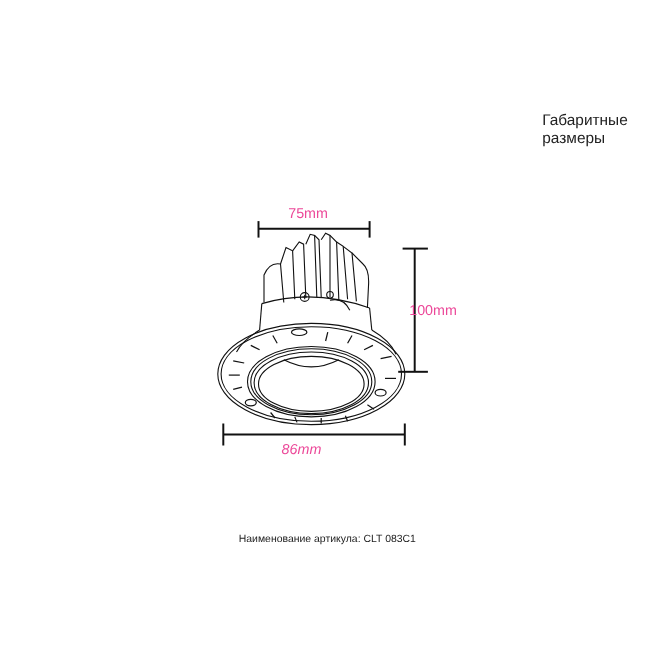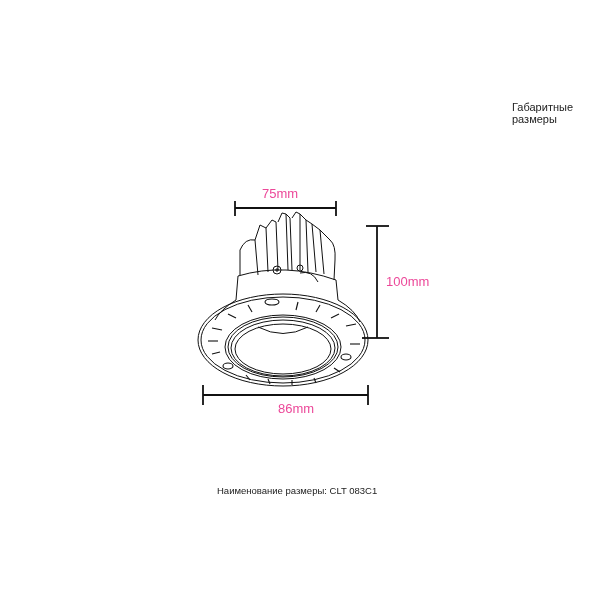--- a/index.html
+++ b/index.html
@@ -1,17 +1,17 @@
 <!DOCTYPE html>
 <html><head>
 <meta charset="utf-8">
 <style>
   html,body{margin:0;padding:0;background:#fff;}
   body{width:600px;height:600px;position:relative;overflow:hidden;font-family:"Liberation Sans",sans-serif;color:#111;}
-  .hdr{position:absolute;top:101px;left:512px;font-size:11px;color:#222;}
+  .hdr{position:absolute;top:101px;left:493px;font-size:14px;color:#222;}
   .foot{position:absolute;top:485px;left:217px;font-size:9.5px;color:#222;}
   .dim{position:absolute;font-size:13px;color:#ec4899;}
   svg{position:absolute;left:0;top:0;}
 </style>
 </head>
 <body>
 
 <div class="hdr">Габаритные размеры</div>
 
 <svg width="600" height="600" viewBox="0 0 600 600">
@@ -79,16 +79,16 @@
     <line x1="377" y1="226" x2="377" y2="338"></line>
     <line x1="366" y1="226" x2="389" y2="226"></line>
     <line x1="362" y1="338" x2="389" y2="338"></line>
     <line x1="203" y1="395" x2="368" y2="395"></line>
     <line x1="203" y1="385" x2="203" y2="405"></line>
     <line x1="368" y1="385" x2="368" y2="405"></line>
   </g>
 </svg>
 
 <div class="dim" style="left:262px;top:186px;">75mm</div>
-<div class="dim" style="left:386px;top:274px;text-align:center;">100mm</div>
-<div class="dim" style="left:278px;top:401px;">86mm</div>
+<div class="dim" style="left:372px;top:274px;text-align:center;">100mm</div>
+<div class="dim" style="left:256px;top:401px;font-style:italic;">86mm</div>
 
-<div class="foot">Наименование размеры: CLT 083C1</div>
+<div class="foot">Наименование артикула: CLT 083C1</div>
 
 </body></html>

